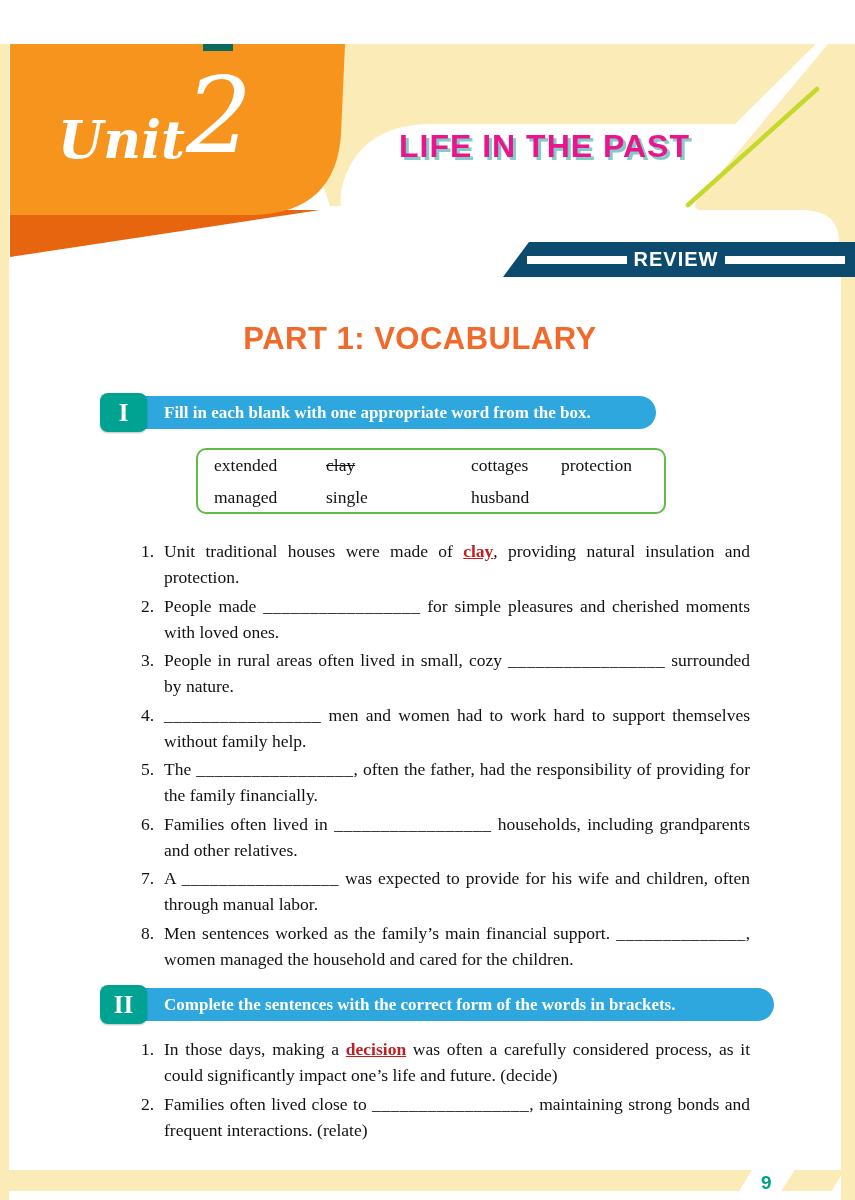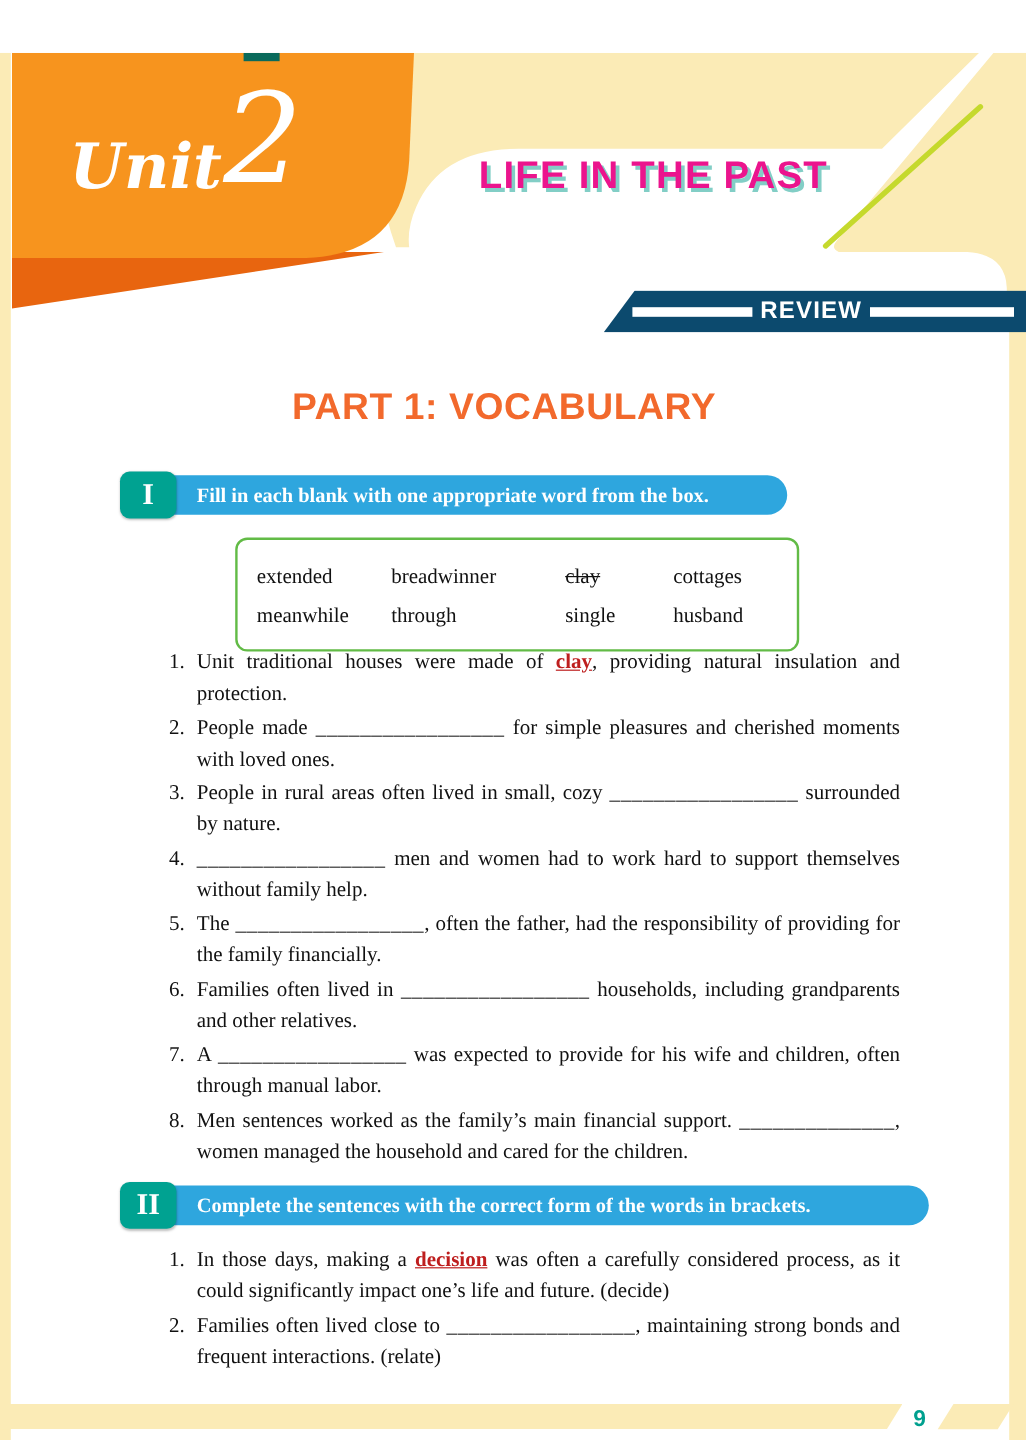--- a/index.html
+++ b/index.html
@@ -78,21 +78,21 @@
   .ex-num {
     position: absolute; left: -2px; top: -3px; width: 47px; height: 39px;
     background: #00A291; border-radius: 8px;
     display: flex; align-items: center; justify-content: center;
     font-family: "Liberation Serif", serif; font-weight: bold;
     font-size: 25px; color: #ffffff;
     box-shadow: 0 1px 2px rgba(0,0,0,0.25);
   }
   
   .word-box {
-    position: absolute; left: 196px; top: 404px; width: 470px; height: 95px;
+    position: absolute; left: 196px; top: 404px; width: 470px; height: 66px;
     border: 2.5px solid #62BB46; border-radius: 10px; z-index: 2;
     display: grid; grid-template-columns: 112px 145px 90px 100px;
     align-content: center; padding-left: 16px; row-gap: 2px;
     font-size: 17.5px;
   }
   .word-box .word { line-height: 30px; }
   .word-box .word.struck { text-decoration: line-through; }
   
   .items { position: absolute; left: 128px; width: 622px; z-index: 2; font-size: 17.5px; }
   .items.ex1 { top: 494px; }
@@ -144,25 +144,24 @@
 
   <div class="part-title">PART 1: VOCABULARY</div>
 
   <div class="ex-banner one">
     <div class="ex-num">I</div>
     <span>Fill in each blank with one appropriate word from the box.</span>
   </div>
 
   <div class="word-box" id="wordbox">
       <span class="word">extended</span>
-      <span class="word">breadwinner</span>
       <span class="word struck">clay</span>
       <span class="word">cottages</span>
-      <span class="word">meanwhile</span>
-      <span class="word">through</span>
+      <span class="word">protection</span>
+      <span class="word">managed</span>
       <span class="word">single</span>
       <span class="word">husband</span>
     </div>
 
   <div class="items ex1" id="ex1-items">
       <div class="item">
         <span class="num">1.</span>
         <span class="itxt"><span class="seg-normal">Unit traditional houses were made of </span><span class="seg-answer">clay</span><span class="seg-normal">, providing natural insulation and protection.</span></span>
       </div>
       <div class="item">

